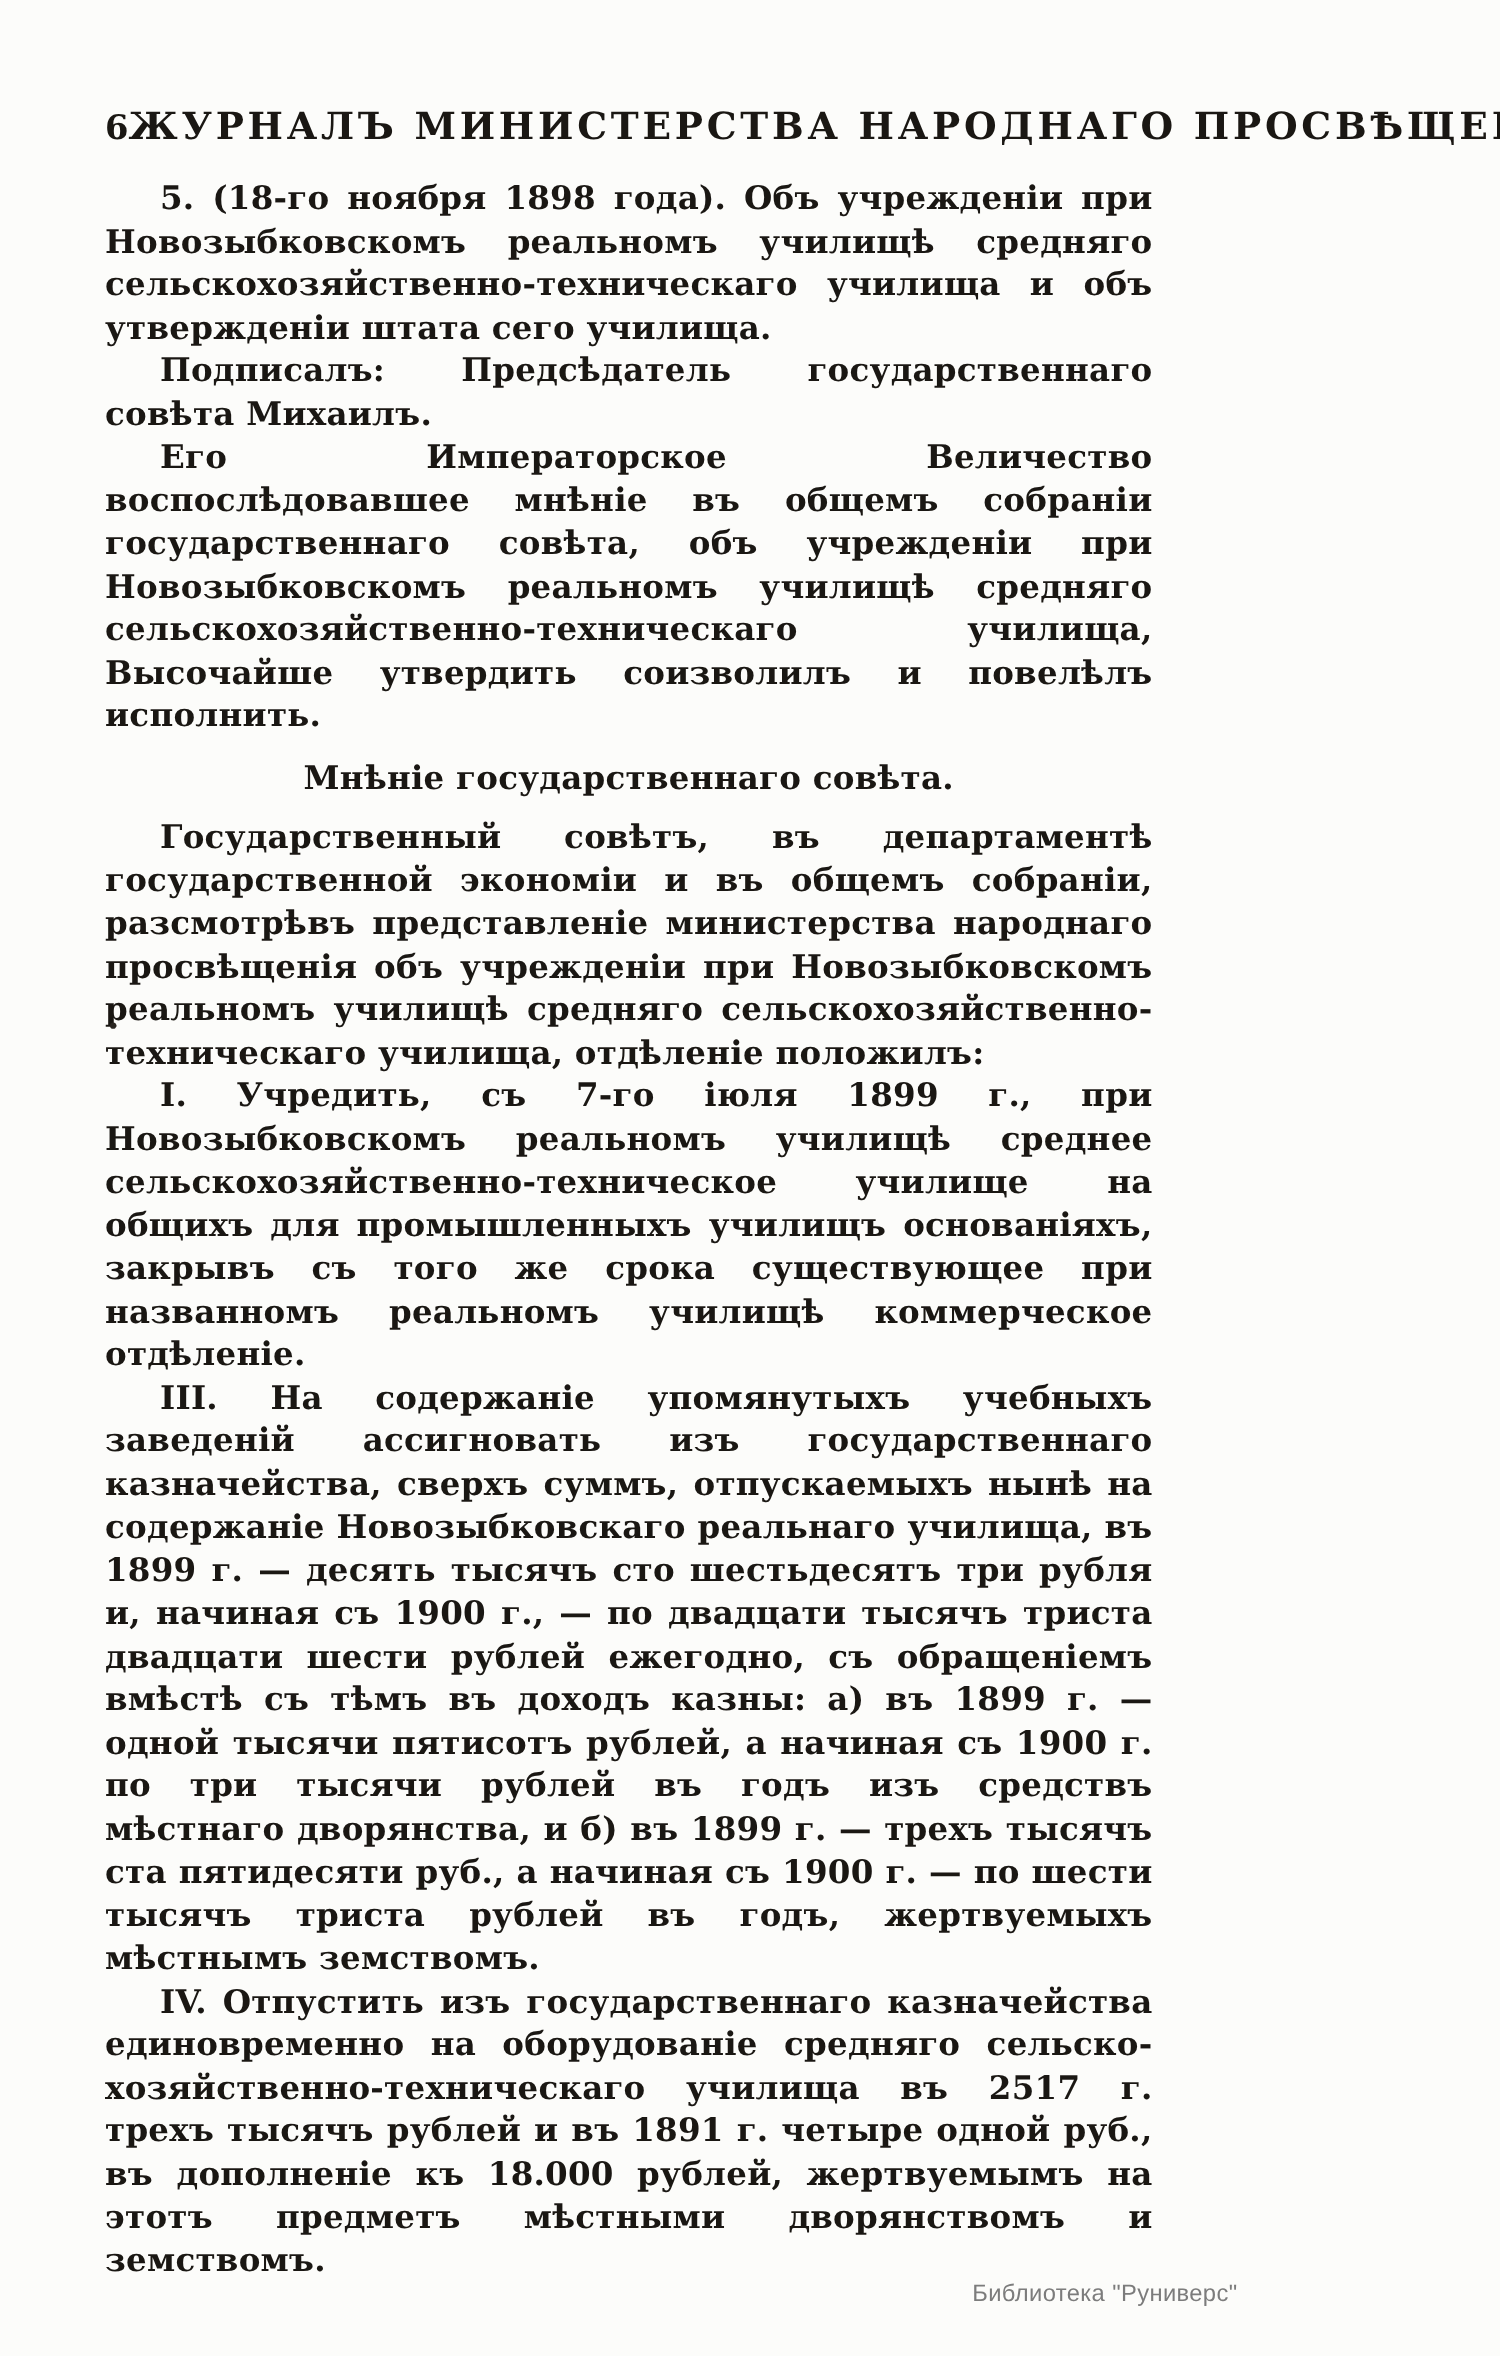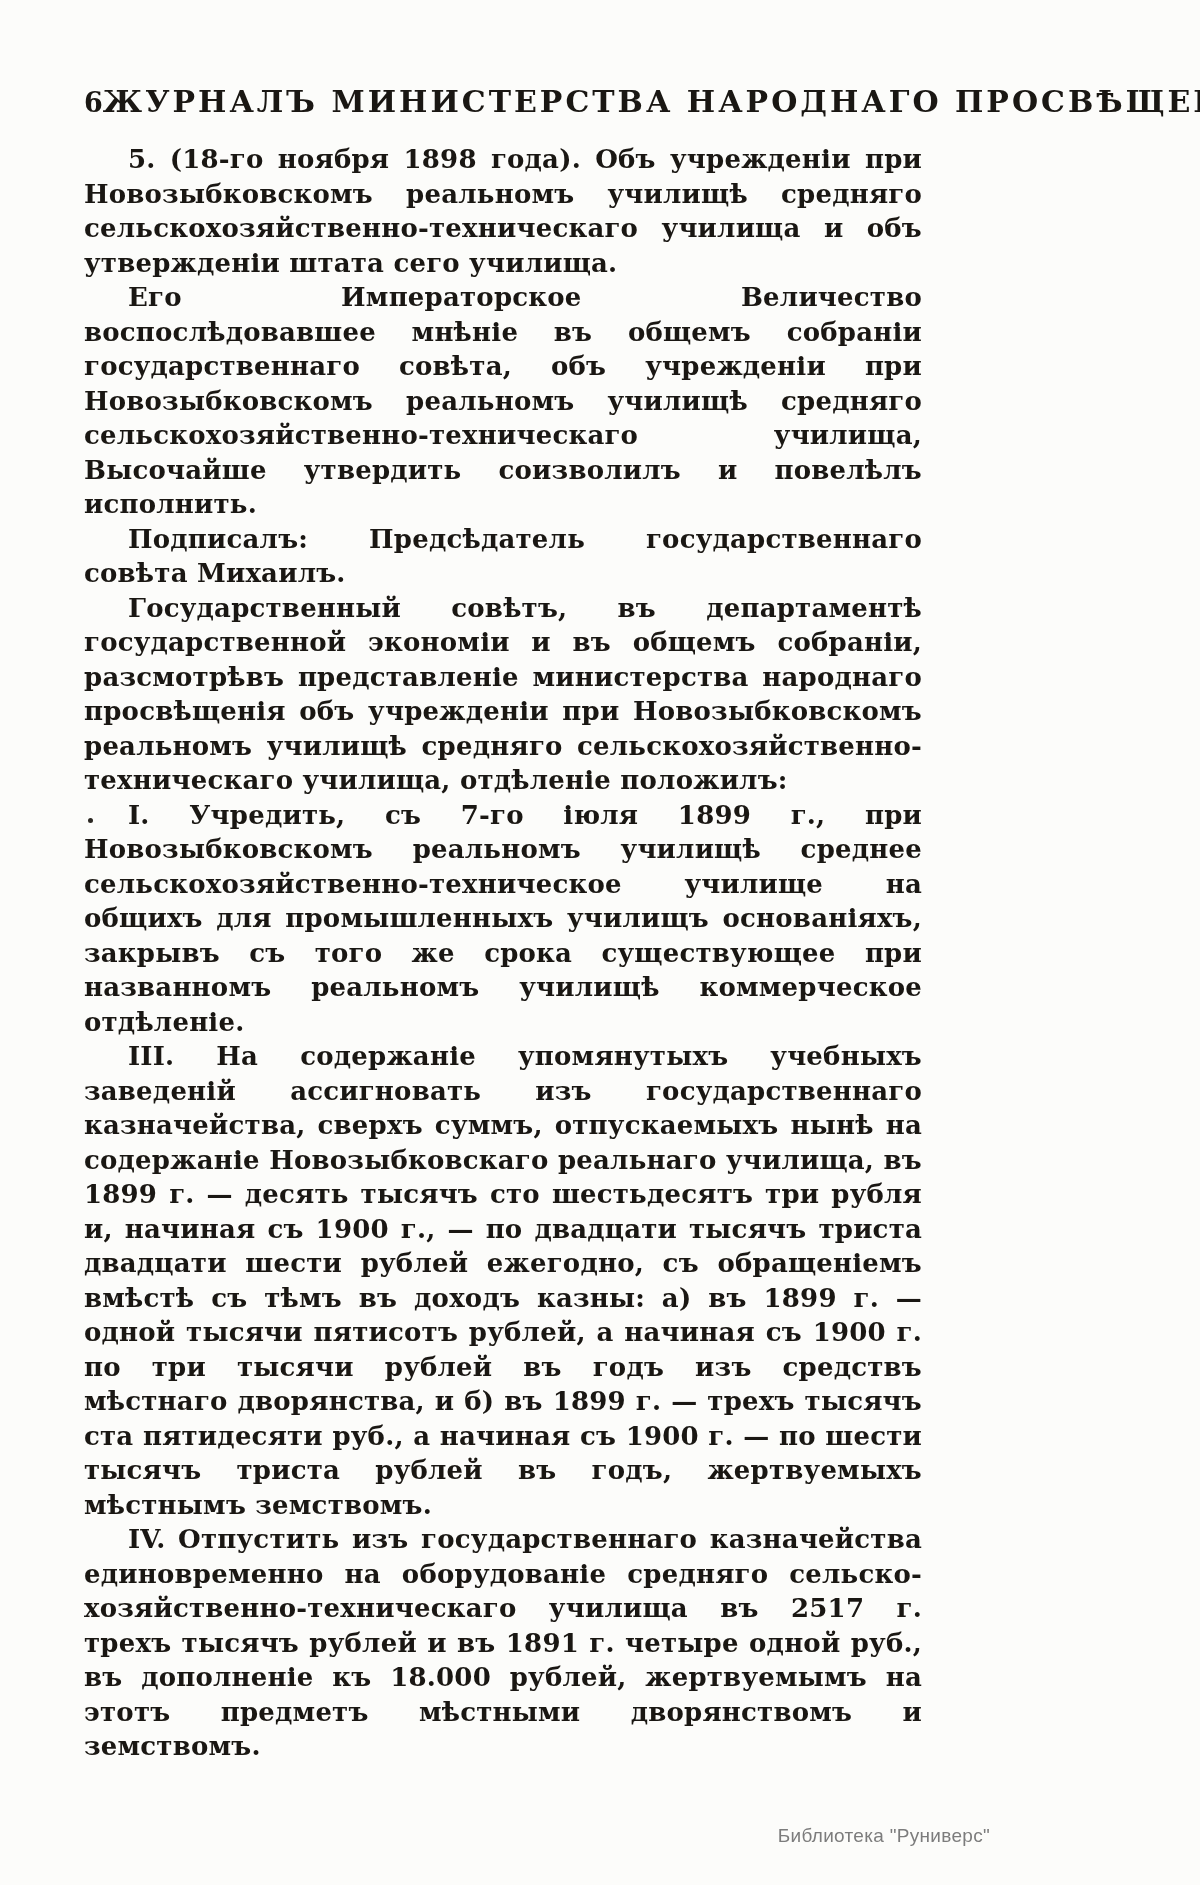--- a/index.html
+++ b/index.html
@@ -89,23 +89,24 @@
 <div class="page">
 
   <div class="header">
     <span class="pagenum">6</span>
     <span class="journal">ЖУРНАЛЪ МИНИСТЕРСТВА НАРОДНАГО ПРОСВѢЩЕНІЯ.</span>
     <span style="width:60px"></span>
   </div>
 
   <div class="content">
     <p><span>5. (18-го ноября 1898 года). </span><span class="it">Объ учрежденіи при Новозыбковскомъ реальномъ училищѣ средняго сельскохозяйственно-техническаго училища и объ утвержденіи штата сего училища.</span></p>
+    <p><span>Подписалъ: Предсѣдатель государственнаго совѣта </span><span class="it">Михаилъ</span><span>.</span></p>
     <p><span>Его Императорское Величество воспослѣдовавшее мнѣніе въ общемъ собраніи государственнаго совѣта, объ учрежденіи при Новозыбковскомъ реальномъ училищѣ средняго сельскохозяйственно-техническаго училища, Высочайше утвердить соизволилъ и повелѣлъ исполнить.</span></p>
-    <p><span>Подписалъ: Предсѣдатель государственнаго совѣта </span><span class="it">Михаилъ</span><span>.</span></p>
 
+    <p class="heading">Мнѣніе государственнаго совѣта.</p>
 
     <p><span>Государственный совѣтъ, въ департаментѣ государственной экономіи и въ общемъ собраніи, разсмотрѣвъ представленіе министерства народнаго просвѣщенія объ учрежденіи при Новозыбковскомъ реальномъ училищѣ средняго сельскохозяйственно-техническаго училища, </span><span class="it">отдѣленіе положилъ:</span></p>
     <p><span>I. Учредить, съ 7-го іюля 1899 г., при Новозыбковскомъ реальномъ училищѣ среднее сельскохозяйственно-техническое училище на общихъ для промышленныхъ училищъ основаніяхъ, закрывъ съ того же срока существующее при названномъ реальномъ училищѣ коммерческое отдѣленіе.</span></p>
     <p><span>III. На содержаніе упомянутыхъ учебныхъ заведеній ассигновать изъ государственнаго казначейства, сверхъ суммъ, отпускаемыхъ нынѣ на содержаніе Новозыбковскаго реальнаго училища, въ 1899 г. — </span><span class="it">десять тысячъ сто шестьдесятъ три</span><span> рубля и, начиная съ 1900 г., — по </span><span class="it">двадцати тысячъ триста двадцати шести</span><span> рублей ежегодно, съ обращеніемъ вмѣстѣ съ тѣмъ въ доходъ казны: а) въ 1899 г. — </span><span class="it">одной тысячи пятисотъ</span><span> рублей, а начиная съ 1900 г. </span><span class="it">по три тысячи</span><span> рублей въ годъ изъ средствъ мѣстнаго дворянства, и б) въ 1899 г. — </span><span class="it">трехъ тысячъ ста пятидесяти</span><span> руб., а начиная съ 1900 г. — по </span><span class="it">шести тысячъ триста</span><span> рублей въ годъ, жертвуемыхъ мѣстнымъ земствомъ.</span></p>
     <p><span>IV. Отпустить изъ государственнаго казначейства единовременно на оборудованіе средняго сельско-хозяйственно-техническаго училища въ 2517 г. </span><span class="it">трехъ тысячъ</span><span> рублей и въ 1891 г. </span><span class="it">четыре одной</span><span> руб., въ дополненіе къ 18.000 рублей, жертвуемымъ на этотъ предметъ мѣстными дворянствомъ и земствомъ.</span></p>
 
   </div>
 
   <div class="artifact-dot"></div>
 

